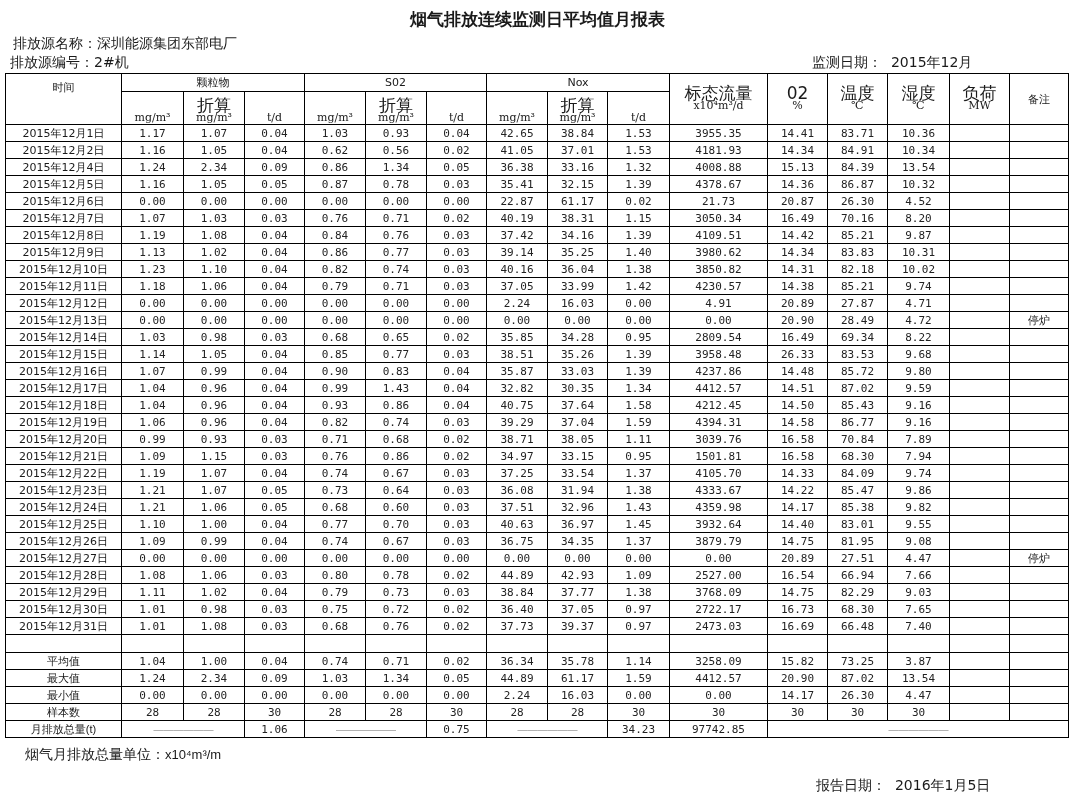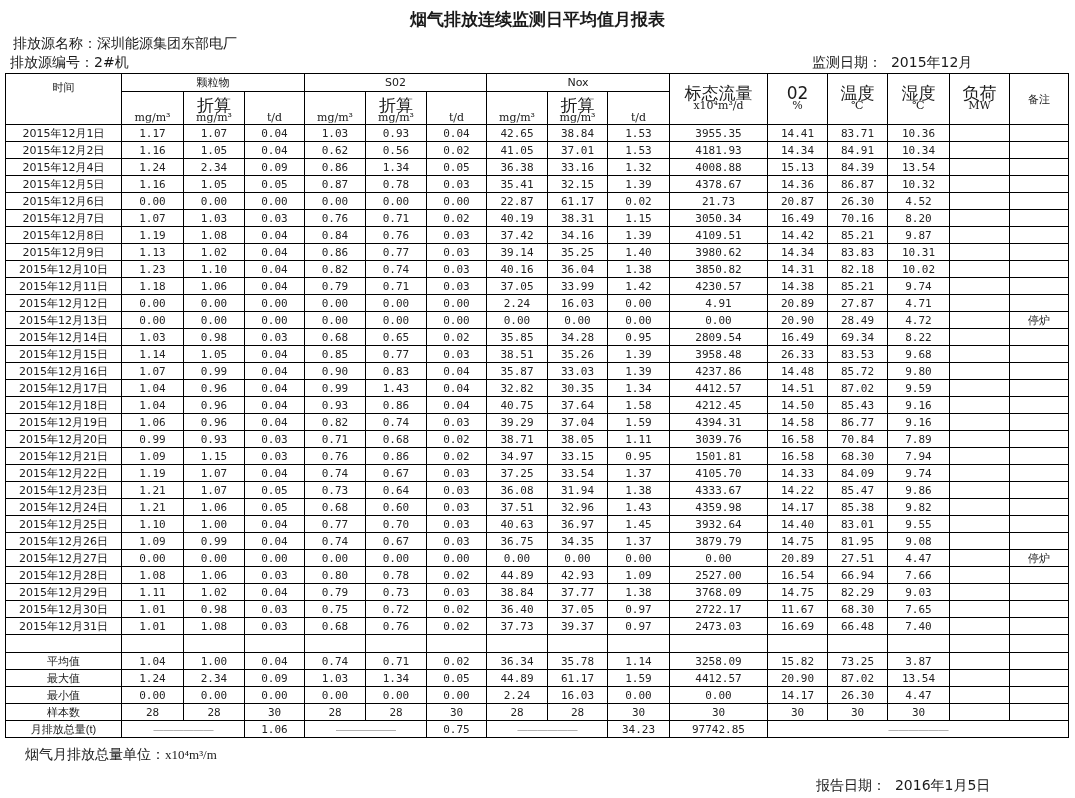--- a/index.html
+++ b/index.html
@@ -626,21 +626,21 @@
         <td class="num">1.01</td>
         <td class="num">0.98</td>
         <td class="num">0.03</td>
         <td class="num">0.75</td>
         <td class="num">0.72</td>
         <td class="num">0.02</td>
         <td class="num">36.40</td>
         <td class="num">37.05</td>
         <td class="num">0.97</td>
         <td class="num">2722.17</td>
-        <td class="num">11.67</td>
+        <td class="num">16.73</td>
         <td class="num">68.30</td>
         <td class="num hum">7.65</td>
         <td class="num"></td>
         <td class="hcn"></td>
       </tr>
       <tr>
         <td class="date">2015年12月31日</td>
         <td class="num">1.01</td>
         <td class="num">1.08</td>
         <td class="num">0.03</td>
@@ -755,17 +755,17 @@
         <td class="num">0.75</td>
         <td class="dash" colspan="2">——————</td>
         <td class="num">34.23</td>
         <td class="num">97742.85</td>
         <td class="dash" colspan="5">——————</td>
       </tr>
     </tbody>
 </table>
 
 <div class="meta" style="left:25px;top:746px;">
-  <span>烟气月排放总量单位：</span><span style="font-family:Liberation Serif, serif;font-size:13px;">x10⁴m³/m</span>
+  <span>烟气月排放总量单位：</span><span style="font-family:Liberation Sans, sans-serif;font-size:13px;">x10⁴m³/m</span>
 </div>
 <div class="meta" style="left:816px;top:777px;">
   <span>报告日期：</span>&nbsp;&nbsp;<span>2016年1月5日</span>
 </div>
 
 </body></html>

